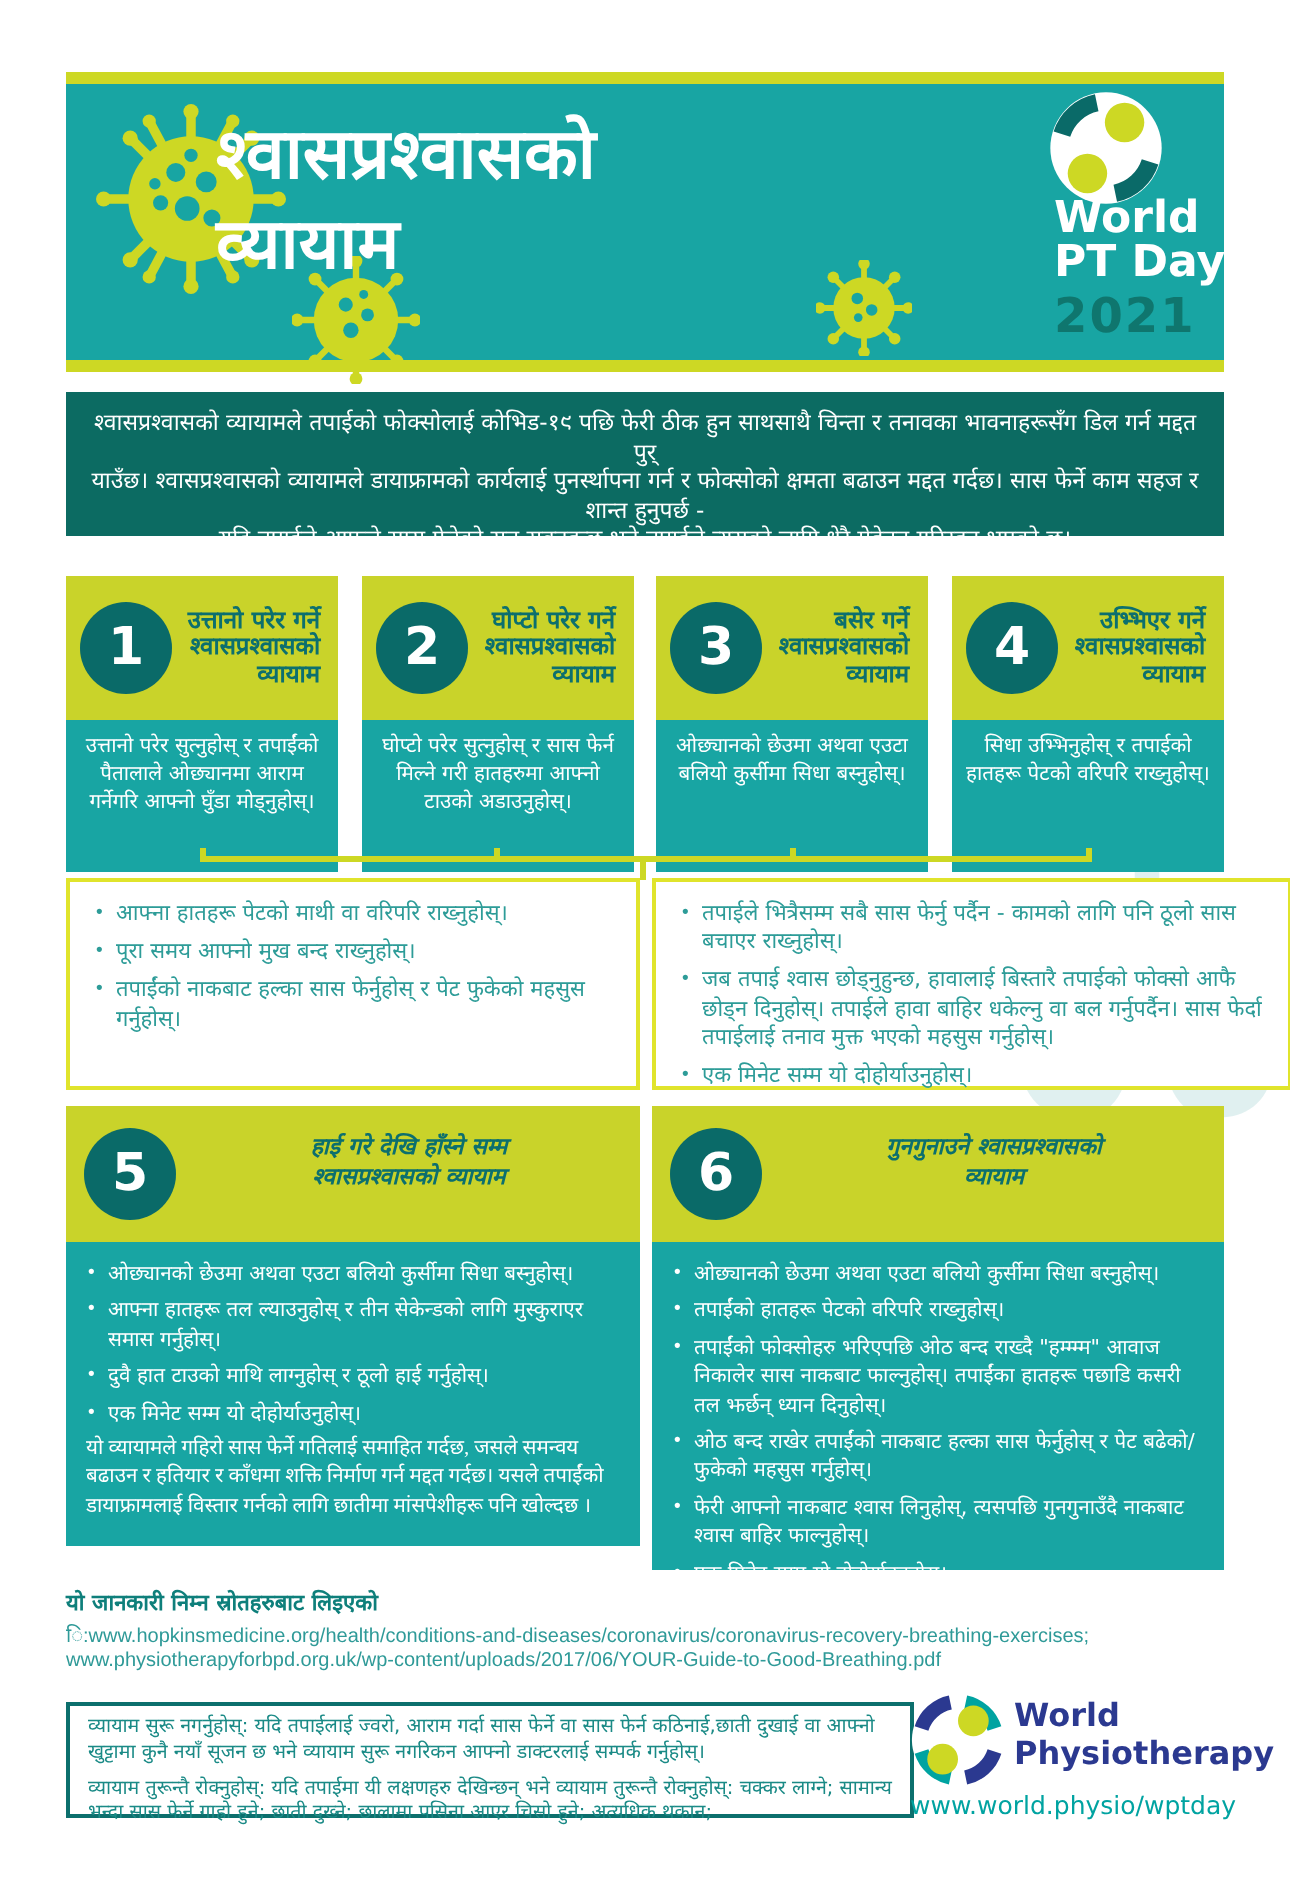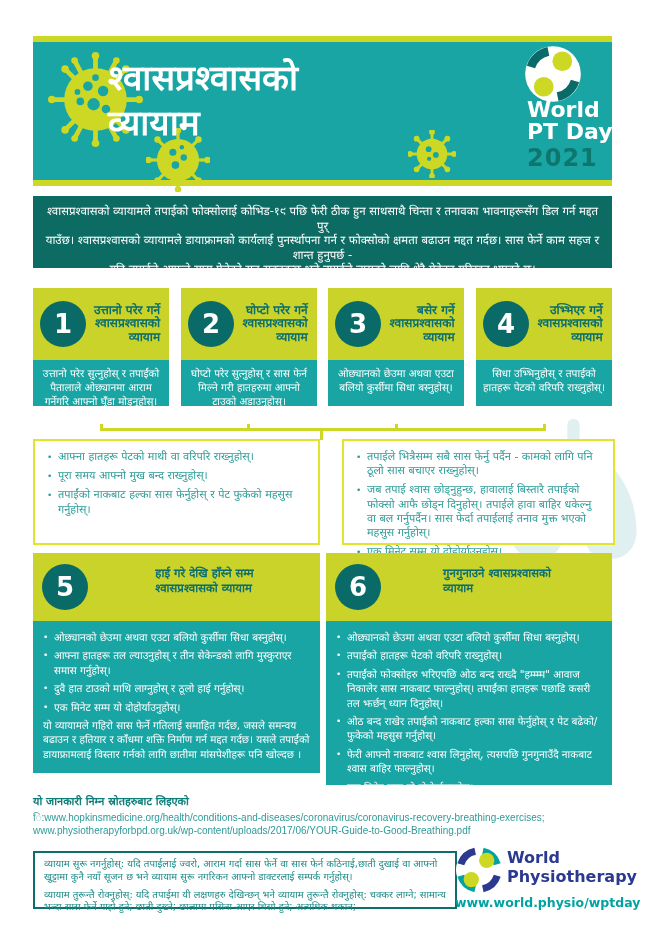--- a/index.html
+++ b/index.html
@@ -18,21 +18,21 @@
   .logo-year{left:527px;top:144px;color:#0f766e;font-size:24px;font-weight:700;letter-spacing:1px;}
 
   
   .intro{left:33px;top:196px;width:579px;height:72px;background:#0c6b62;color:#ffffff;
          font-size:11.5px;line-height:14.6px;text-align:center;box-sizing:border-box;
          padding:8px 10px;}
 
   
   .card{top:288px;width:136px;height:138px;}
   .card-head{position:absolute;left:0;top:0;width:136px;height:72px;background:#c9d32a;}
-  .card-body{position:absolute;left:0;top:72px;width:136px;height:46px;background:#18a5a3;
+  .card-body{position:absolute;left:0;top:72px;width:136px;height:76px;background:#18a5a3;
              color:#ffffff;font-size:10.3px;line-height:13.8px;text-align:center;
              box-sizing:border-box;padding:7px 6px;}
   .badge{position:absolute;left:7px;top:13px;width:46px;height:46px;border-radius:50%;
          background:#0a6a68;color:#ffffff;font-size:26px;font-weight:bold;text-align:center;
          line-height:46px;}
   .card-title{position:absolute;left:55px;top:6px;width:78px;height:60px;display:flex;
               align-items:center;justify-content:center;text-align:right;color:#0c6f6e;
               font-size:12px;line-height:13.2px;font-weight:bold;}
 
   
@@ -44,42 +44,42 @@
           line-height:14.2px;}
   .tip{position:relative;padding-left:11px;margin-bottom:5px;}
   .tip::before{content:"•";position:absolute;left:0;top:0;font-size:9px;}
 
   
   .sec-head{top:553px;height:68px;background:#c9d32a;}
   .sec-badge{position:absolute;left:9px;top:11px;width:46px;height:46px;border-radius:50%;
              background:#0a6a68;color:#ffffff;font-size:26px;font-weight:bold;
              text-align:center;line-height:46px;}
   .sec-title{position:absolute;left:62px;right:6px;top:0;height:56px;display:flex;
-             align-items:center;justify-content:center;color:#0c6f6e;
-             font-size:11.5px;line-height:15px;font-weight:bold;}
+             align-items:center;justify-content:center;text-align:center;color:#0c6f6e;
+             font-size:11.5px;line-height:15px;font-weight:bold;font-style:italic;}
   .sec-body{top:621px;background:#18a5a3;color:#ffffff;font-size:10.3px;line-height:14.4px;
             box-sizing:border-box;padding:9px 10px;}
   .sec-body .tip{color:#ffffff;margin-bottom:4px;}
-  .sec-note{margin-top:3px;}
+  .sec-note{margin-top:3px;font-family:Liberation Serif, serif;}
 
   
   .src-head{left:33px;top:793px;color:#0e7f7b;font-size:11px;font-weight:bold;}
   .src-link{left:33px;color:#2f9a98;font-size:10px;font-family:"Liberation Sans",sans-serif;}
 
   
   .warn{left:33px;top:851px;width:424px;height:58px;background:#ffffff;
         border:2px solid #0c6f6d;box-sizing:border-box;padding:5px 9px;color:#1a8a86;
         font-size:9.8px;line-height:12.8px;}
   .warn p{margin:0 0 5px 0;}
 
   
   .brand-circle{left:455px;top:846px;}
   .brand-name{left:507px;top:849px;color:#2b3990;font-size:16px;line-height:18.5px;
               font-weight:800;}
-  .footer-url{left:455px;top:895px;color:#00a3a1;font-size:12.5px;font-weight:bold;text-align:center;}
+  .footer-url{left:455px;top:895px;color:#00a3a1;font-size:12.5px;font-weight:normal;text-align:center;}
 
   .watermark{opacity:0.14;}
 </style>
 </head>
 <body>
 
 <div class="page">
 
   <div class="abs strip" style="top:36px;"></div>
   <div class="abs band">
@@ -255,21 +255,21 @@
   <div class="abs conn" style="left:395px;top:424px;width:3px;height:6px;"></div>
   <div class="abs conn" style="left:543px;top:424px;width:3px;height:6px;"></div>
   <div class="abs conn" style="left:100px;top:428px;width:446px;height:3px;"></div>
   <div class="abs conn" style="left:320px;top:428px;width:3px;height:12px;"></div>
 
   <div class="abs tipbox" style="left:33px;width:287px;">
     <div class="tip">आफ्ना हातहरू पेटको माथी वा वरिपरि राख्नुहोस्।</div>
     <div class="tip">पूरा समय आफ्नो मुख बन्द राख्नुहोस्।</div>
     <div class="tip">तपाईंको नाकबाट हल्का सास फेर्नुहोस् र पेट फुकेको महसुस गर्नुहोस्।</div>
   </div>
-  <div class="abs tipbox" style="left:342px;width:273px;">
+  <div class="abs tipbox" style="left:326px;width:320px;">
     <div class="tip">तपाईले भित्रैसम्म सबै सास फेर्नु पर्दैन -  कामको लागि पनि ठूलो सास बचाएर राख्नुहोस्।</div>
     <div class="tip">जब तपाई श्वास छोड्नुहुन्छ, हावालाई बिस्तारै तपाईको फोक्सो आफै छोड्न दिनुहोस्। तपाईले हावा बाहिर धकेल्नु वा बल गर्नुपर्दैन। सास फेर्दा तपाईलाई तनाव मुक्त भएको महसुस गर्नुहोस्।</div>
     <div class="tip">एक मिनेट सम्म यो दोहोर्याउनुहोस्।</div>
   </div>
 
   <div class="abs sec-head" style="left:33px;width:287px;">
     <div class="sec-badge">5</div>
     <div class="sec-title preline">हाई गरे देखि हाँस्ने सम्म
 श्वासप्रश्वासको व्यायाम</div>
   </div>

